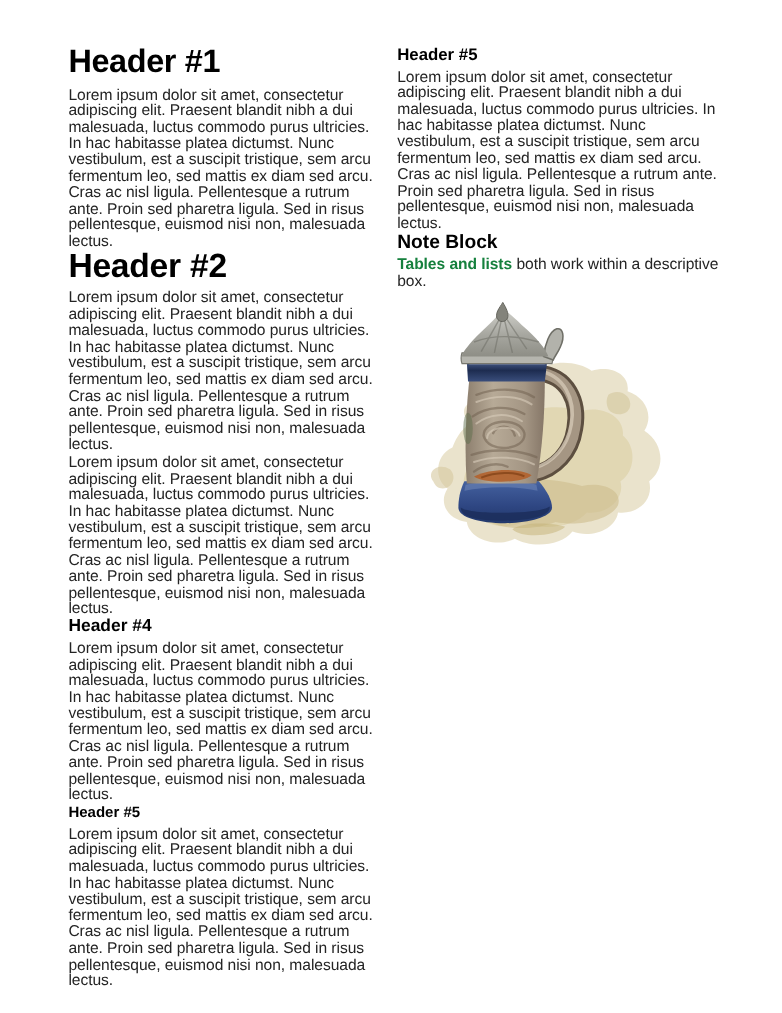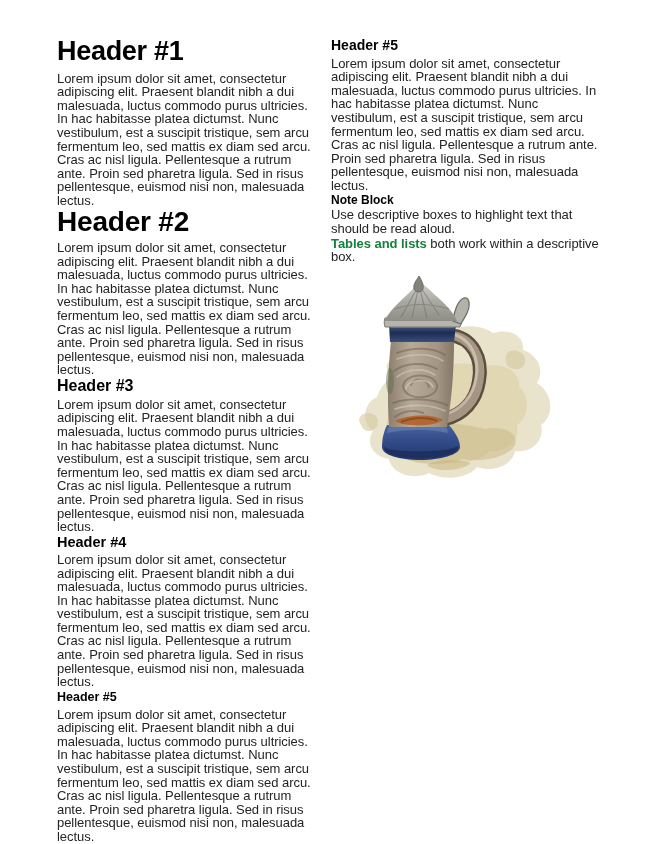--- a/index.html
+++ b/index.html
@@ -26,21 +26,21 @@
   .col-left  { flex: 0 0 254px; width: 254px; }
   .col-right { flex: 0 0 272px; width: 272px; }
 
   h1, h2, h3, h4, h5, h6 { color: #000000; font-weight: 700; }
   h1 { font-size: 27px;   line-height: 1.02; margin: 0 0 6px 0; letter-spacing: -0.3px; }
   h2 { font-size: 28px;   line-height: 1.02; margin: 1px 0 4px 0; letter-spacing: -0.2px; }
   h3 { font-size: 16px;   line-height: 1.05; margin: 1px 0 3px 0; }
   h4 { font-size: 14.5px; line-height: 1.05; margin: 1px 0 3px 0; }
   h5 { font-size: 12.5px; line-height: 1.1;  margin: 2px 0 3px 0; }
   .h5-right { font-size: 14px; line-height: 1.05; margin: 0 0 4px 0; }
-  h6 { font-size: 12px;   line-height: 1.15; margin: 1px 0 1px 0; }
+  h6 { font-size: 16px;   line-height: 1.15; margin: 1px 0 1px 0; }
 
   p.body {
     font-size: 13px;
     line-height: 13.6px;
     margin: 0 0 1px 0;
     color: #242424;
     letter-spacing: -0.05px;
   }
   p.body b { color: #15803d; }
 
@@ -57,37 +57,35 @@
 
 <div class="page">
 
   <div class="col col-left">
     <h1>Header #1</h1>
     <p class="body">Lorem ipsum dolor sit amet, consectetur adipiscing elit. Praesent blandit nibh a dui malesuada, luctus commodo purus ultricies. In hac habitasse platea dictumst. Nunc vestibulum, est a suscipit tristique, sem arcu fermentum leo, sed mattis ex diam sed arcu. Cras ac nisl ligula. Pellentesque a rutrum ante. Proin sed pharetra ligula. Sed in risus pellentesque, euismod nisi non, malesuada lectus.</p>
 
     <h2>Header #2</h2>
     <p class="body">Lorem ipsum dolor sit amet, consectetur adipiscing elit. Praesent blandit nibh a dui malesuada, luctus commodo purus ultricies. In hac habitasse platea dictumst. Nunc vestibulum, est a suscipit tristique, sem arcu fermentum leo, sed mattis ex diam sed arcu. Cras ac nisl ligula. Pellentesque a rutrum ante. Proin sed pharetra ligula. Sed in risus pellentesque, euismod nisi non, malesuada lectus.</p>
 
-    <h3>Header #3</h3>
     <p class="body">Lorem ipsum dolor sit amet, consectetur adipiscing elit. Praesent blandit nibh a dui malesuada, luctus commodo purus ultricies. In hac habitasse platea dictumst. Nunc vestibulum, est a suscipit tristique, sem arcu fermentum leo, sed mattis ex diam sed arcu. Cras ac nisl ligula. Pellentesque a rutrum ante. Proin sed pharetra ligula. Sed in risus pellentesque, euismod nisi non, malesuada lectus.</p>
 
     <h4>Header #4</h4>
     <p class="body">Lorem ipsum dolor sit amet, consectetur adipiscing elit. Praesent blandit nibh a dui malesuada, luctus commodo purus ultricies. In hac habitasse platea dictumst. Nunc vestibulum, est a suscipit tristique, sem arcu fermentum leo, sed mattis ex diam sed arcu. Cras ac nisl ligula. Pellentesque a rutrum ante. Proin sed pharetra ligula. Sed in risus pellentesque, euismod nisi non, malesuada lectus.</p>
 
     <h5>Header #5</h5>
     <p class="body">Lorem ipsum dolor sit amet, consectetur adipiscing elit. Praesent blandit nibh a dui malesuada, luctus commodo purus ultricies. In hac habitasse platea dictumst. Nunc vestibulum, est a suscipit tristique, sem arcu fermentum leo, sed mattis ex diam sed arcu. Cras ac nisl ligula. Pellentesque a rutrum ante. Proin sed pharetra ligula. Sed in risus pellentesque, euismod nisi non, malesuada lectus.</p>
   </div>
 
   <div class="col col-right">
     <h5 class="h5-right">Header #5</h5>
     <p class="body">Lorem ipsum dolor sit amet, consectetur adipiscing elit. Praesent blandit nibh a dui malesuada, luctus commodo purus ultricies. In hac habitasse platea dictumst. Nunc vestibulum, est a suscipit tristique, sem arcu fermentum leo, sed mattis ex diam sed arcu. Cras ac nisl ligula. Pellentesque a rutrum ante. Proin sed pharetra ligula. Sed in risus pellentesque, euismod nisi non, malesuada lectus.</p>
 
     <h6>Note Block</h6>
 
-    <p class="body">Use descriptive boxes to highlight text that should be read aloud.</p>
 
     <p class="body"><b>Tables and lists</b><span> both work within a descriptive box.</span></p>
 
     <figure class="stein-figure">
       <svg width="228" height="215" viewBox="0 0 228 215" xmlns="http://www.w3.org/2000/svg">
         <defs>
           <linearGradient id="gradLid" x1="0" y1="0" x2="0" y2="1">
             <stop offset="0" stop-color="#d2d2cc"></stop>
             <stop offset="0.55" stop-color="#a7a7a0"></stop>
             <stop offset="1" stop-color="#8e8e86"></stop>

